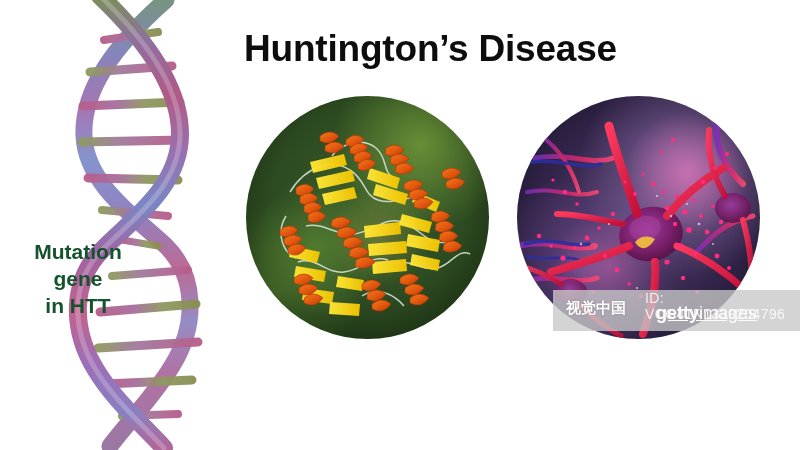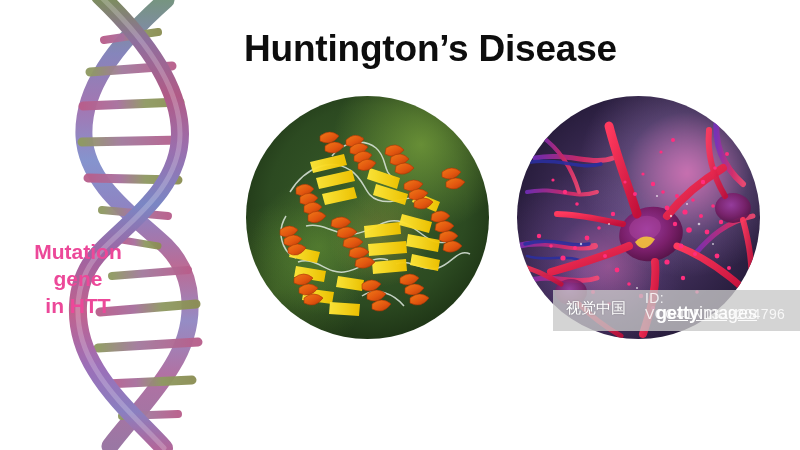--- a/index.html
+++ b/index.html
@@ -48,21 +48,21 @@
   }
   #dna-label {
     position: absolute;
     left: 8px;
     top: 238px;
     width: 140px;
     text-align: center;
     font-size: 21px;
     font-weight: bold;
     line-height: 27px;
-    color: #ec4899;
+    color: #14532d;
     z-index: 6;
   }
 
   
   .circle-panel {
     position: absolute;
   }
   .circle-img {
     position: absolute;
     border-radius: 50%;
@@ -97,21 +97,21 @@
     width: 247px;
     height: 41px;
     background: rgba(200,200,200,0.78);
     z-index: 20;
   }
   #watermark-cn {
     position: absolute;
     left: 566px;
     top: 299px;
     font-size: 15px;
-    font-weight: normal;
+    font-weight: bold;
     color: #ffffff;
     letter-spacing: 0px;
     z-index: 22;
     text-shadow: 0 0 2px rgba(0,0,0,0.25);
   }
   #watermark-id {
     position: absolute;
     left: 645px;
     top: 290px;
     font-size: 14px;

